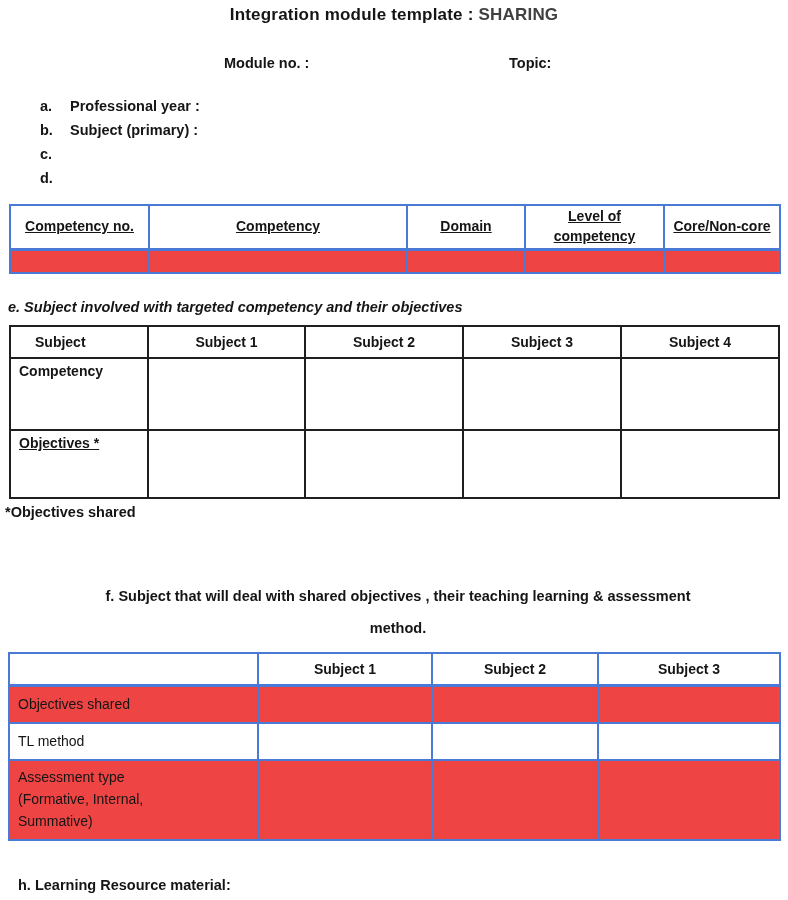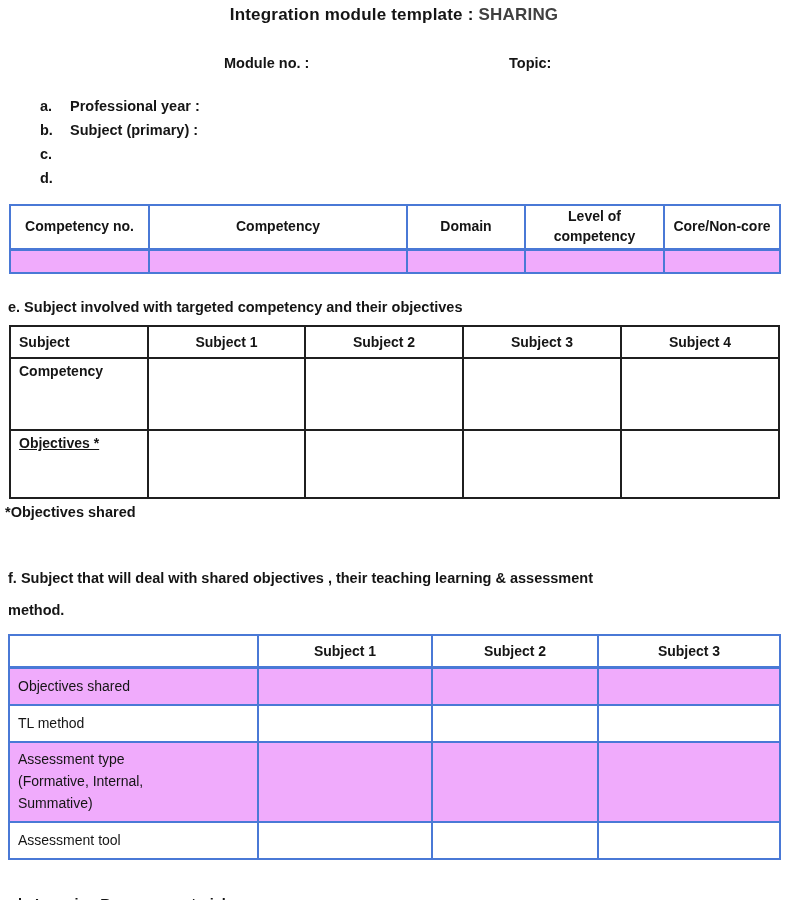--- a/index.html
+++ b/index.html
@@ -30,45 +30,45 @@
   .module-line .module-no { position: absolute; left: 224px; }
   .module-line .topic     { position: absolute; left: 509px; }
 
   .list { margin-top: 21px; font-size: 14.5px; font-weight: bold; }
   .list-item { display: flex; line-height: 24px; }
   .list-item .marker { margin-left: 40px; width: 30px; }
 
   table { border-collapse: collapse; table-layout: fixed; }
 
   
-  .t1 { width: 770px; margin: 14px 16px 0 9px; }
+  .t1 { width: 770px; margin: 14px 16px 0 9px; text-decoration: underline; }
   .t1 th {
     border: 2px solid #4a79d6;
     border-bottom: 3px solid #4a79d6;
     font-size: 14px; font-weight: bold; text-align: center;
     height: 40px; padding: 1px 3px; line-height: 1.4;
   }
   .t1 td { border: 2px solid #4a79d6; height: 19px; }
-  .fill { background: #f0abfc; }
+  .fill { background: #ef4444; }
 
   .section-heading { font-size: 14.5px; font-weight: bold; }
-  .section-e { margin: 25px 0 0 8px; }
+  .section-e { margin: 25px 0 0 8px; font-style: italic; }
 
   
   .t2 { width: 769px; margin: 10px 0 0 9px; }
   .t2 th, .t2 td { border: 2px solid #1f1f1f; font-size: 14px; }
   .t2 th { height: 26px; font-weight: bold; text-align: center; padding: 2px 4px; }
-  .t2 th.first { text-align: left; padding-left: 8px; }
+  .t2 th.first { text-align: left; padding-left: 24px; }
   .t2 td.label { font-weight: bold; vertical-align: top; text-align: left; padding: 4px 8px; }
   .t2 tr.row-competency td { height: 62px; }
   .t2 tr.row-objectives td { height: 58px; text-decoration: underline; }
 
   .footnote { font-size: 14.5px; font-weight: bold; margin: 5px 0 4px 5px; }
 
-  .section-f { margin: 42px 0 0 8px; line-height: 32px; }
+  .section-f { margin: 60px 0 0 8px; line-height: 32px; text-align: center; }
 
   
   .t3 { width: 771px; margin: 8px 0 0 8px; }
   .t3 th, .t3 td { border: 2px solid #4a79d6; font-size: 14px; }
   .t3 th { height: 28px; font-weight: bold; text-align: center; border-bottom: 3px solid #4a79d6; }
   .t3 td.label {
     font-weight: normal; text-align: left; padding: 4px 8px;
     white-space: pre-line; vertical-align: middle; line-height: 1.55;
   }
   .t3 tr.r-short td { height: 27px; }
@@ -207,22 +207,16 @@
       <td></td>
     </tr>
     <tr class="r-tall">
       <td class="label fill">Assessment type
 (Formative, Internal,
 Summative)</td>
       <td class="fill"></td>
       <td class="fill"></td>
       <td class="fill"></td>
     </tr>
-    <tr class="r-short">
-      <td class="label">Assessment tool</td>
-      <td></td>
-      <td></td>
-      <td></td>
-    </tr>
   </tbody>
 </table>
 
 <div class="section-heading section-h">h. Learning Resource material:</div>
 
 </body></html>

